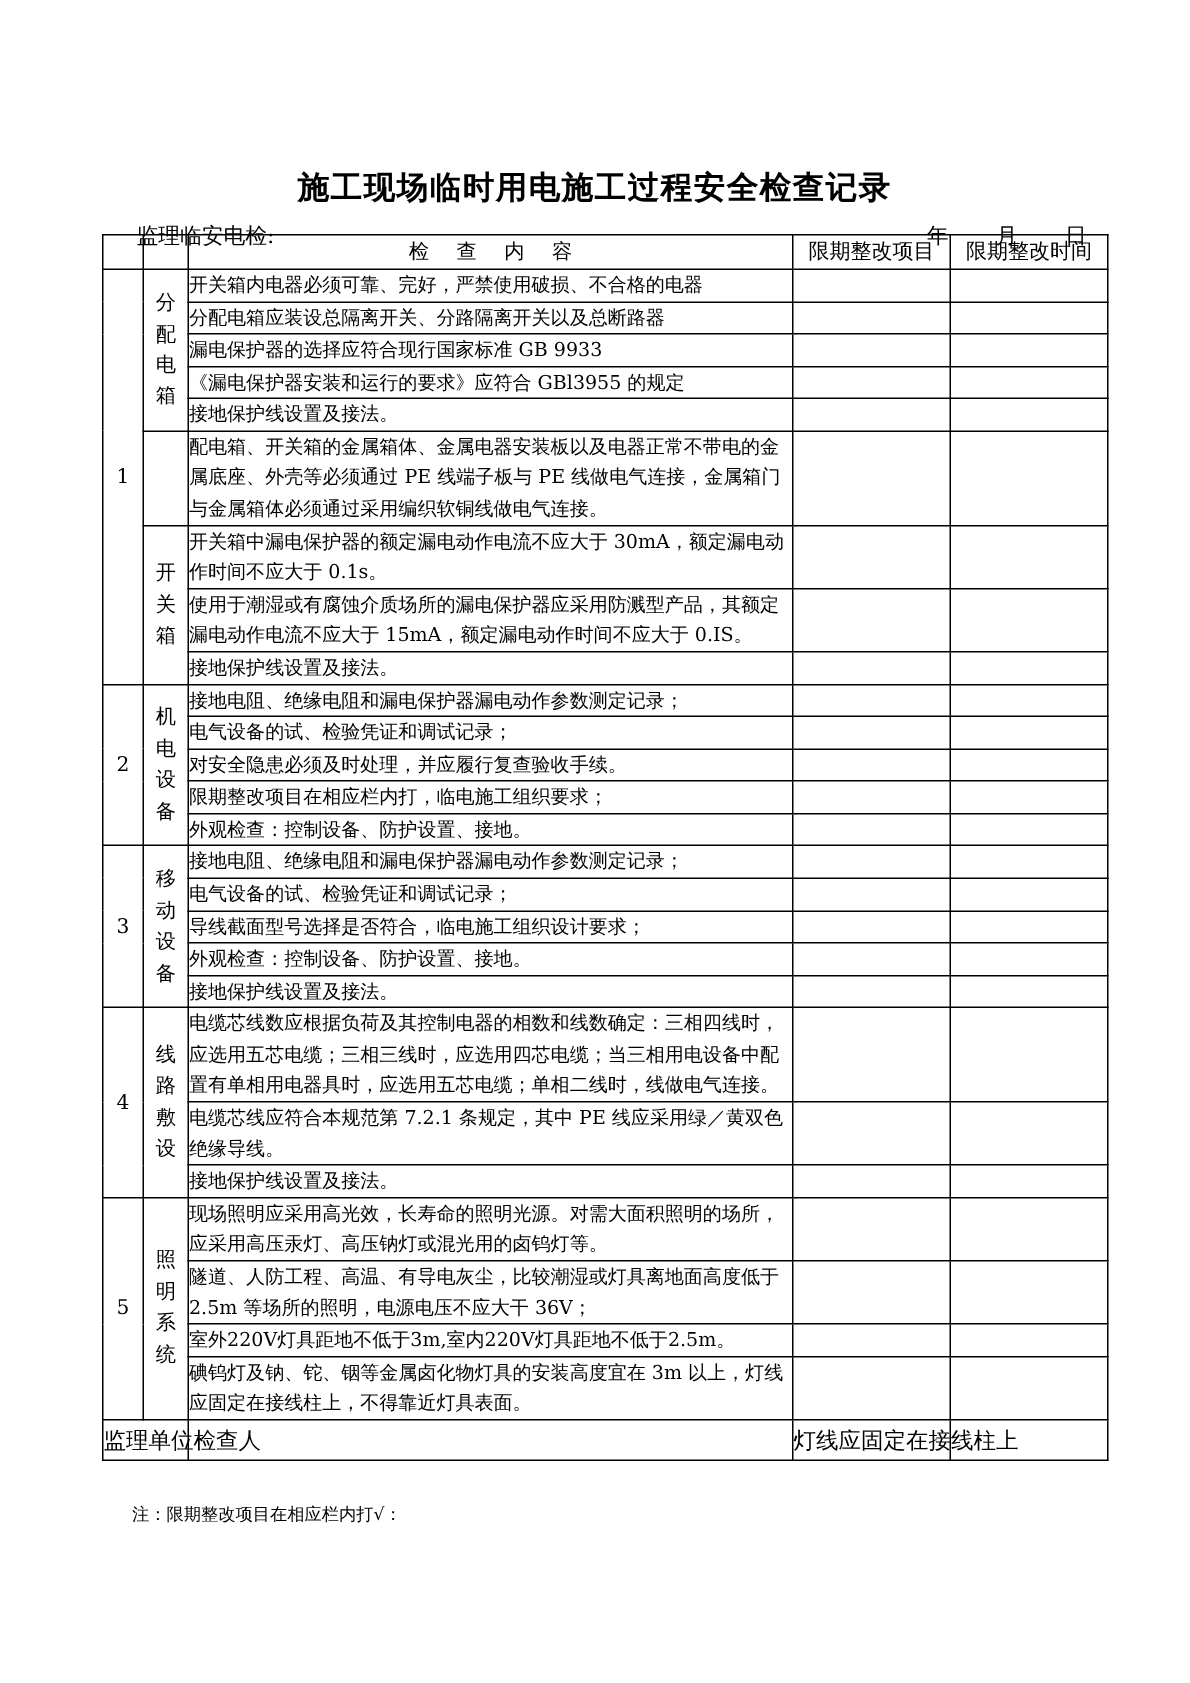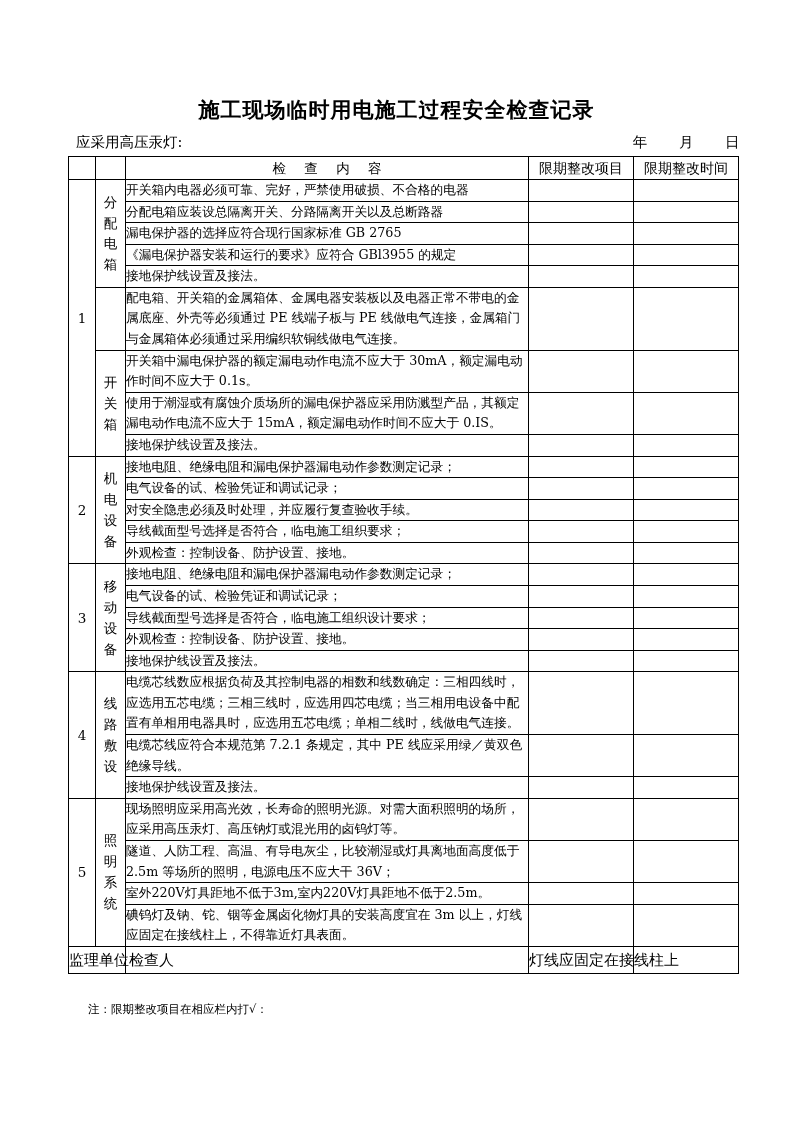--- a/index.html
+++ b/index.html
@@ -14,21 +14,21 @@
     font-family: "DejaVu Serif", "Liberation Serif", serif;
     color: #000000;
     position: relative;
     overflow: hidden;
   }
   .page {
     position: relative;
     width: 793px;
     height: 1122px;
     box-sizing: border-box;
-    padding: 0;
+    padding: 15px;
   }
 
   
   .doc-title {
     text-align: center;
     font-size: 21px;
     font-weight: bold;
     letter-spacing: 1px;
     margin: 0;
     padding-top: 98px;
@@ -146,21 +146,21 @@
   }
 </style>
 </head>
 <body>
 
 <div class="page">
 
   <h1 class="doc-title">施工现场临时用电施工过程安全检查记录</h1>
 
   <div class="sub-header">
-    <div class="left-label">应采用高压汞灯:</div>
+    <div class="left-label">监理临安电检:</div>
     <div class="date-line">
       <span>年</span>
       <span>月</span>
       <span>日</span>
     </div>
   </div>
 
   <div class="tbl-wrap">
     <table class="main">
       <colgroup>
@@ -189,21 +189,21 @@
             <td class="body-cell">开关箱内电器必须可靠、完好，严禁使用破损、不合格的电器</td>
             <td class="blank-cell"></td>
             <td class="blank-cell"></td>
           </tr>
           <tr>
             <td class="body-cell">分配电箱应装设总隔离开关、分路隔离开关以及总断路器</td>
             <td class="blank-cell"></td>
             <td class="blank-cell"></td>
           </tr>
           <tr>
-            <td class="body-cell">漏电保护器的选择应符合现行国家标准 GB 2765</td>
+            <td class="body-cell">漏电保护器的选择应符合现行国家标准 GB 9933</td>
             <td class="blank-cell"></td>
             <td class="blank-cell"></td>
           </tr>
           <tr>
             <td class="body-cell">《漏电保护器安装和运行的要求》应符合 GBl3955 的规定</td>
             <td class="blank-cell"></td>
             <td class="blank-cell"></td>
           </tr>
           <tr>
             <td class="body-cell">接地保护线设置及接法。</td>
@@ -254,21 +254,21 @@
             <td class="body-cell">电气设备的试、检验凭证和调试记录；</td>
             <td class="blank-cell"></td>
             <td class="blank-cell"></td>
           </tr>
           <tr>
             <td class="body-cell">对安全隐患必须及时处理，并应履行复查验收手续。</td>
             <td class="blank-cell"></td>
             <td class="blank-cell"></td>
           </tr>
           <tr>
-            <td class="body-cell">导线截面型号选择是否符合，临电施工组织要求；</td>
+            <td class="body-cell">限期整改项目在相应栏内打，临电施工组织要求；</td>
             <td class="blank-cell"></td>
             <td class="blank-cell"></td>
           </tr>
           <tr>
             <td class="body-cell">外观检查：控制设备、防护设置、接地。</td>
             <td class="blank-cell"></td>
             <td class="blank-cell"></td>
           </tr>
           <tr>
             <td class="no-cell" rowspan="5">3</td>

